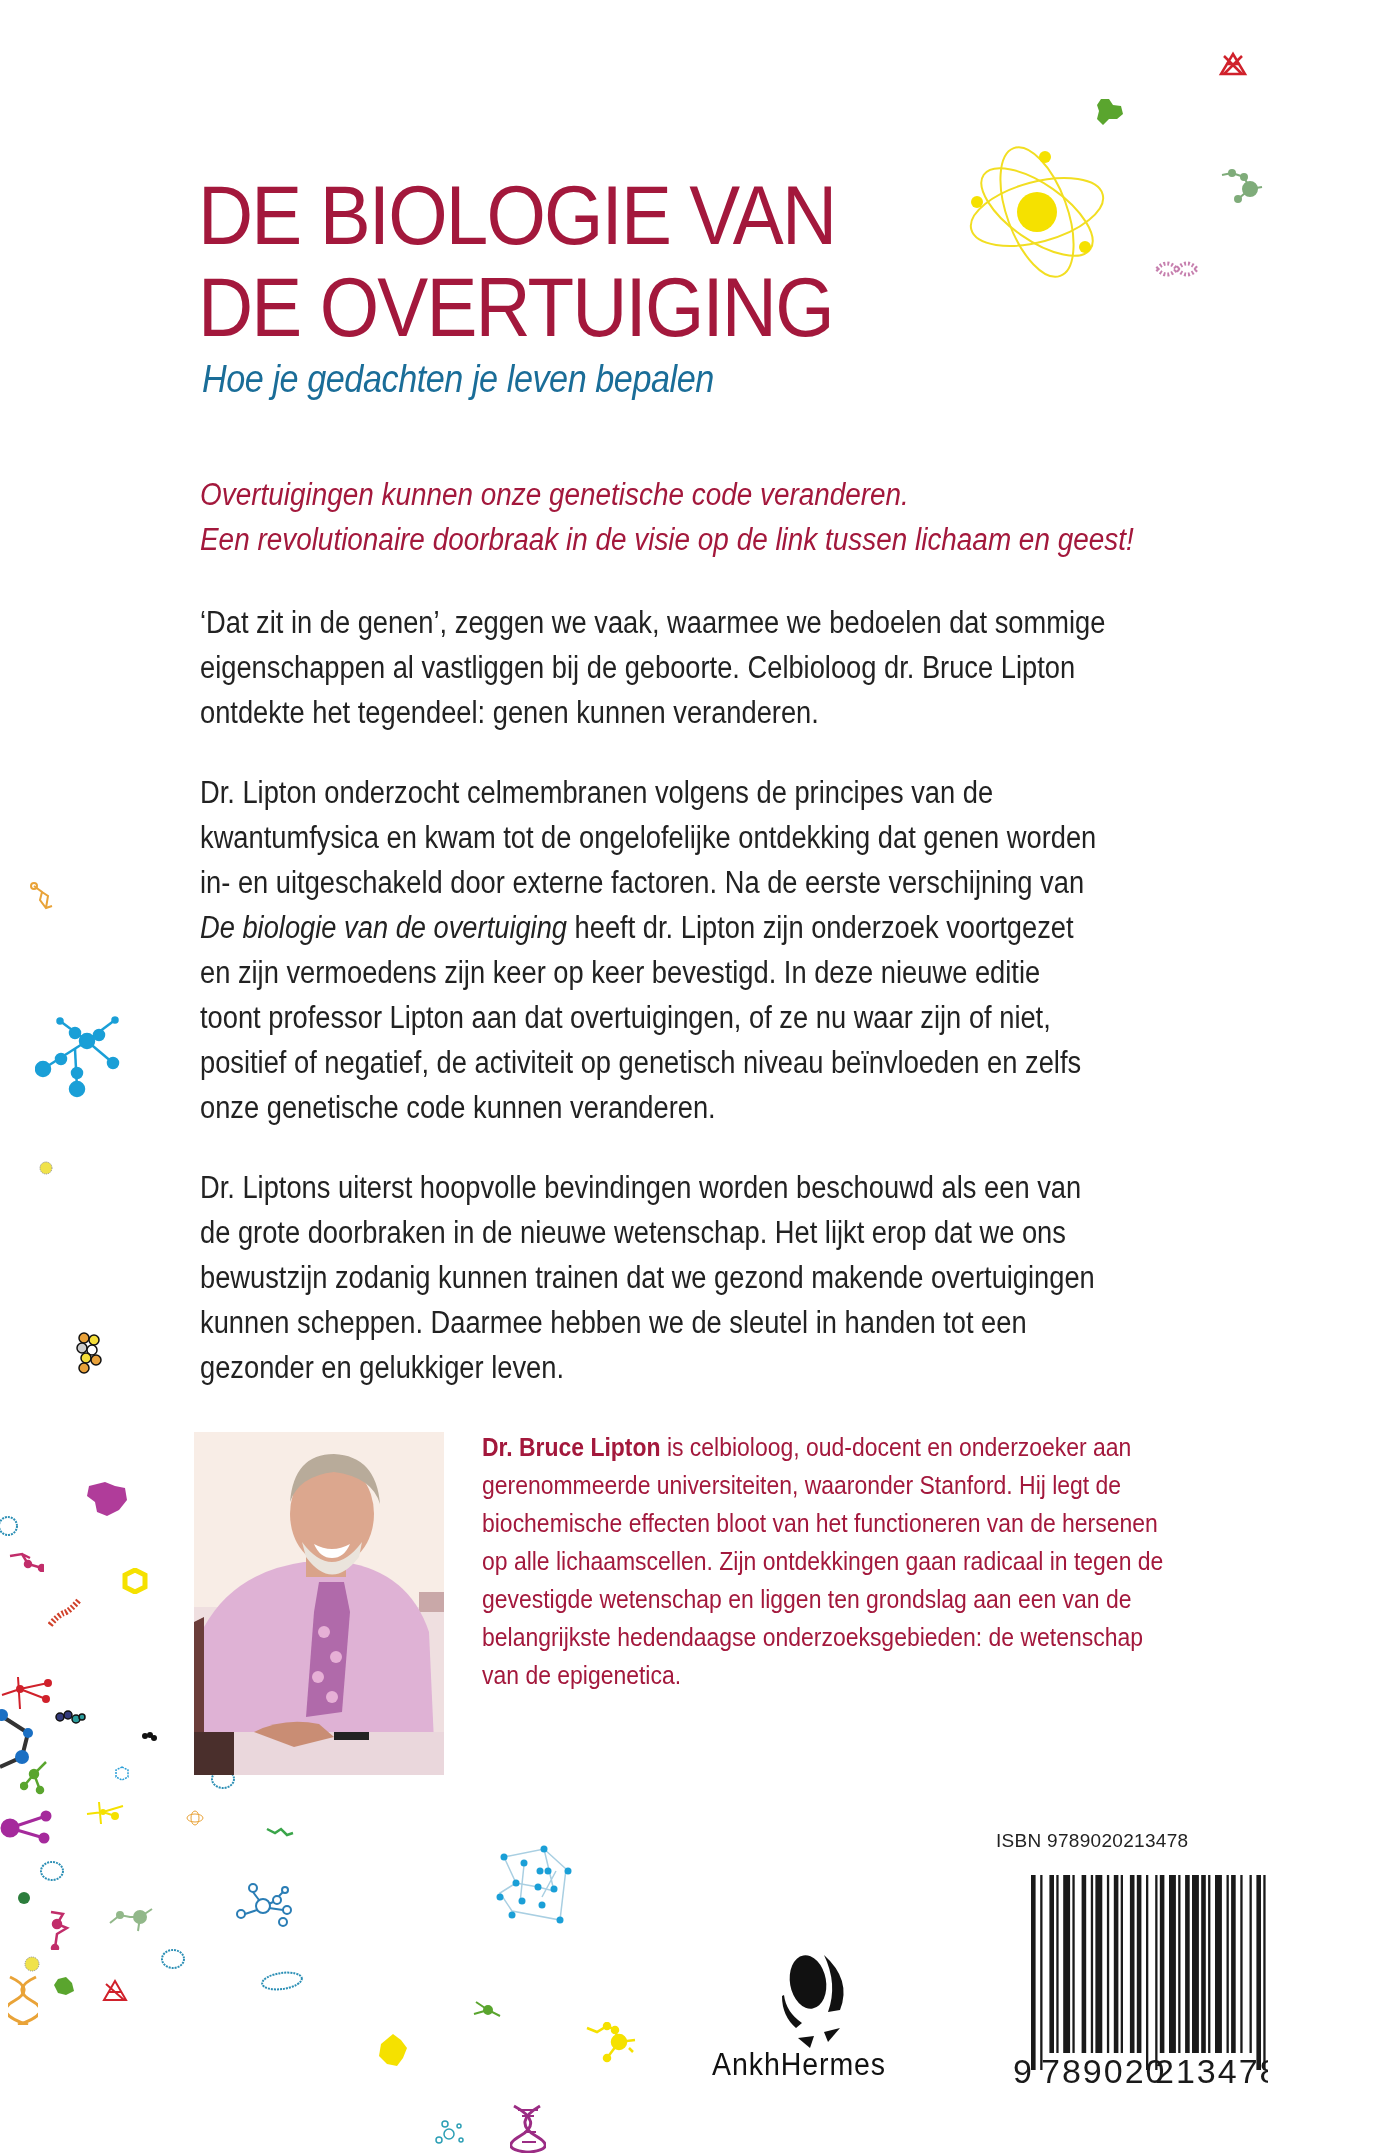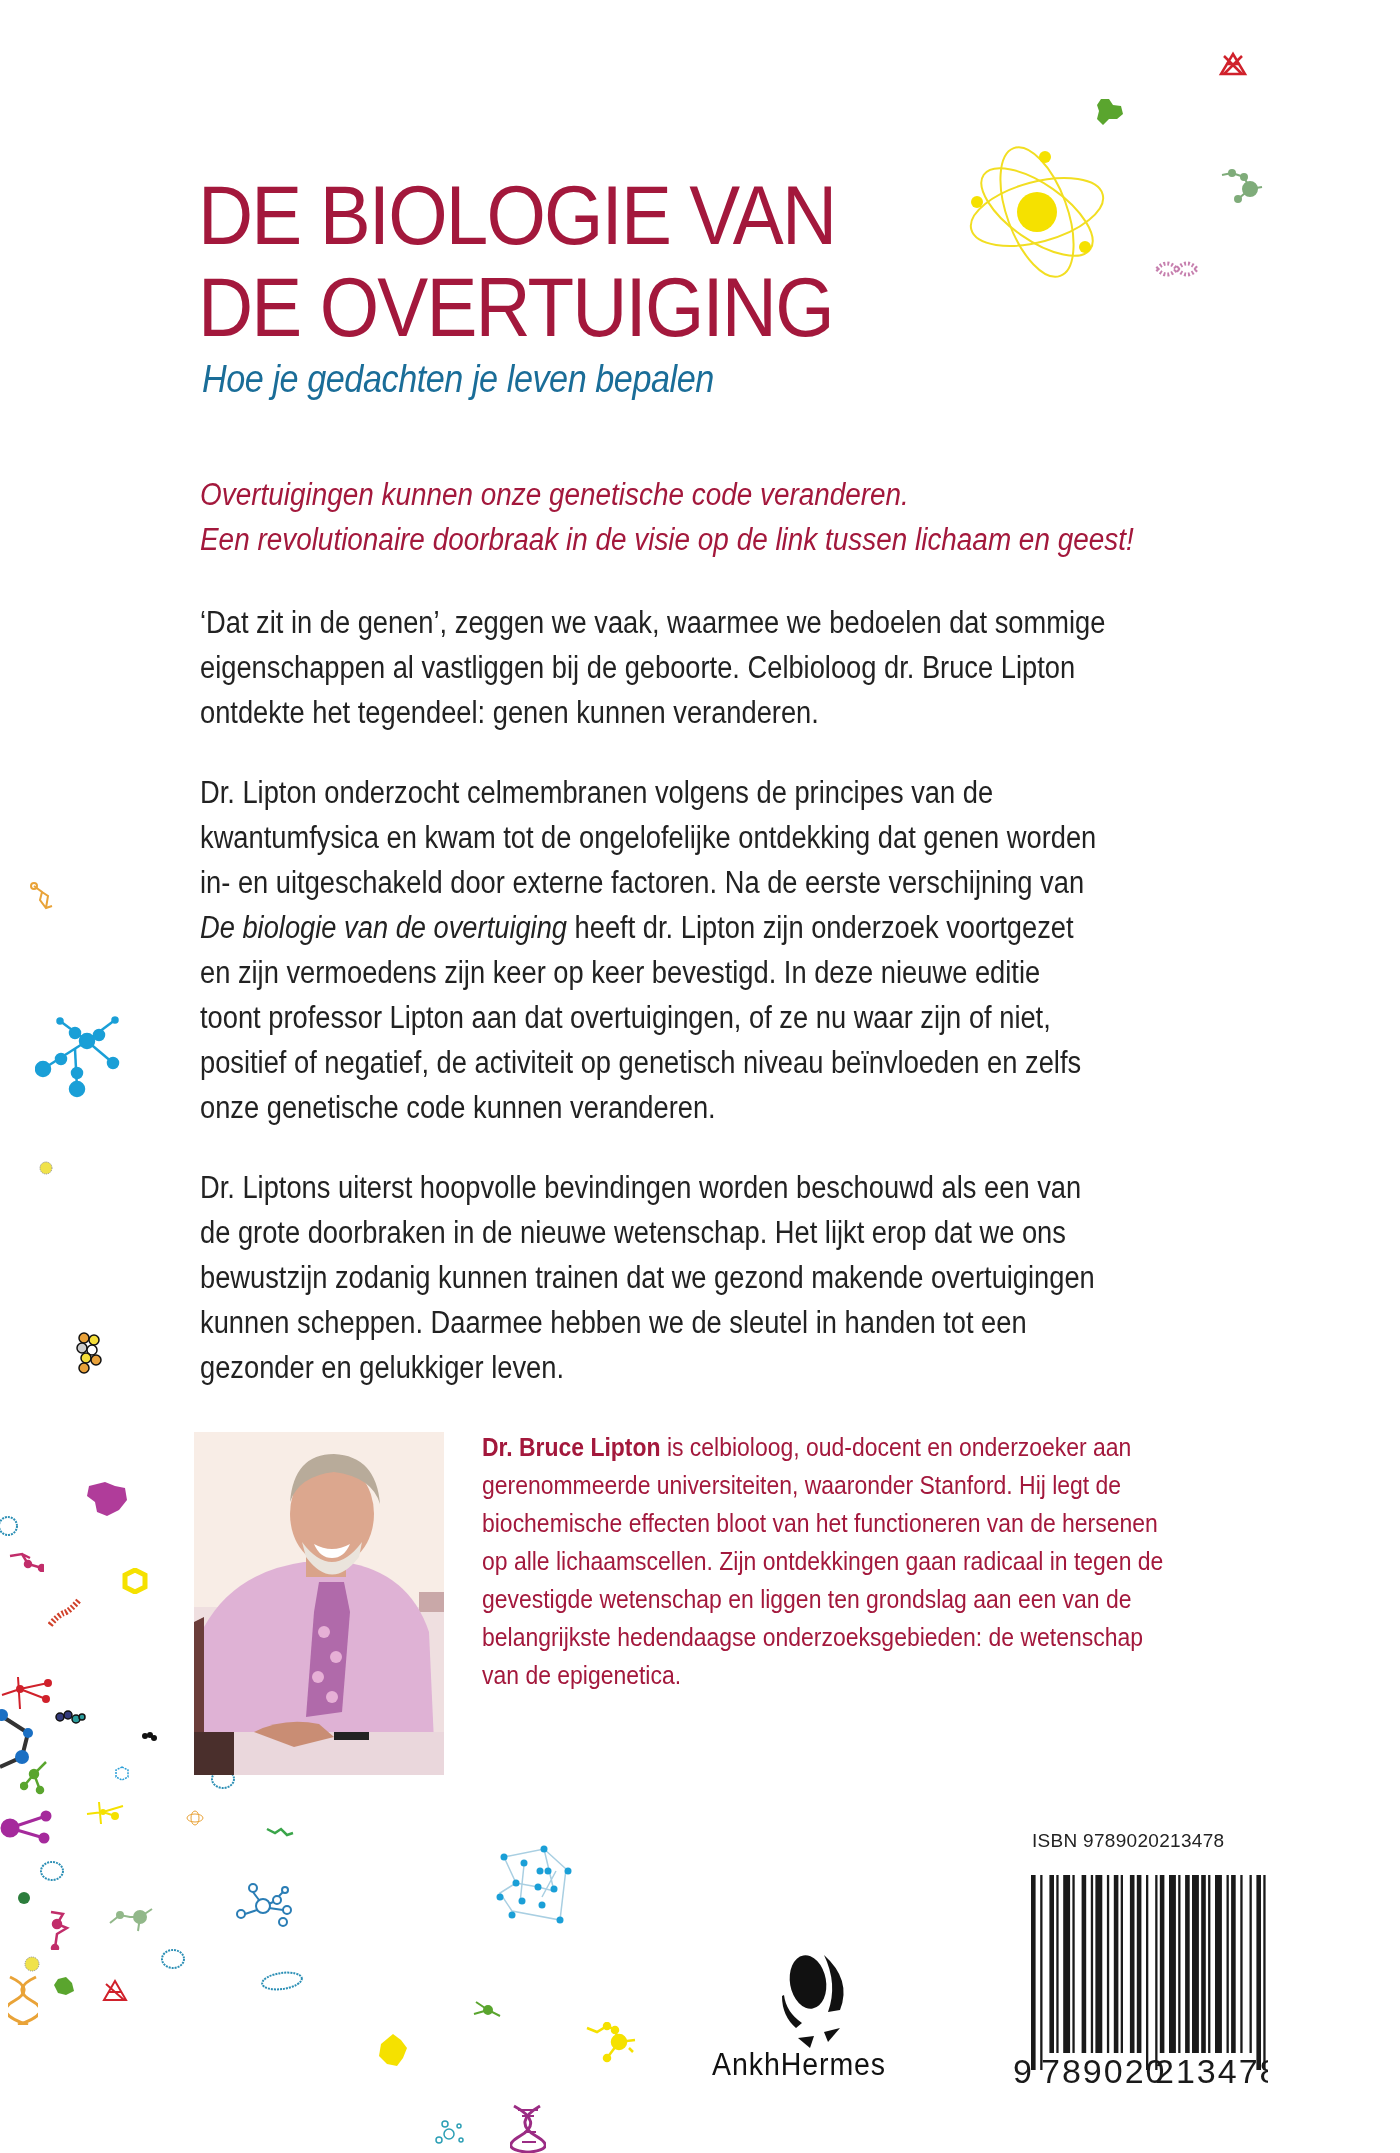--- a/index.html
+++ b/index.html
@@ -41,21 +41,21 @@
     background: linear-gradient(180deg, #fbf3ea 0%, #f7eae4 40%, #f3e3e6 100%);
     overflow: hidden;
   }
   .bio {
     left: 482px; top: 1428px; color: #a3183c; font-size: 25.5px; line-height: 38px;
     transform: scaleX(0.9); transform-origin: left top; white-space: nowrap;
   }
   .bio span { display: block; }
   .bio b { display: inline; font-weight: bold; }
   .isbn {
-    left: 1032px; top: 1830px; color: #222; font-size: 19px; letter-spacing: 0.3px;
+    left: 996px; top: 1830px; color: #222; font-size: 19px; letter-spacing: 0.3px;
   }
   .barcode {
     left: 1013px; top: 1870px; width: 255px; height: 220px;
   }
   .logo { left: 712px; top: 1940px; width: 200px; height: 150px; }
   .logo-text {
     left: 712px; top: 2047px; font-size: 31px; color: #111; letter-spacing: 1px;
     transform: scaleX(0.92); transform-origin: left top;
   }
   .deco { position: absolute; }

